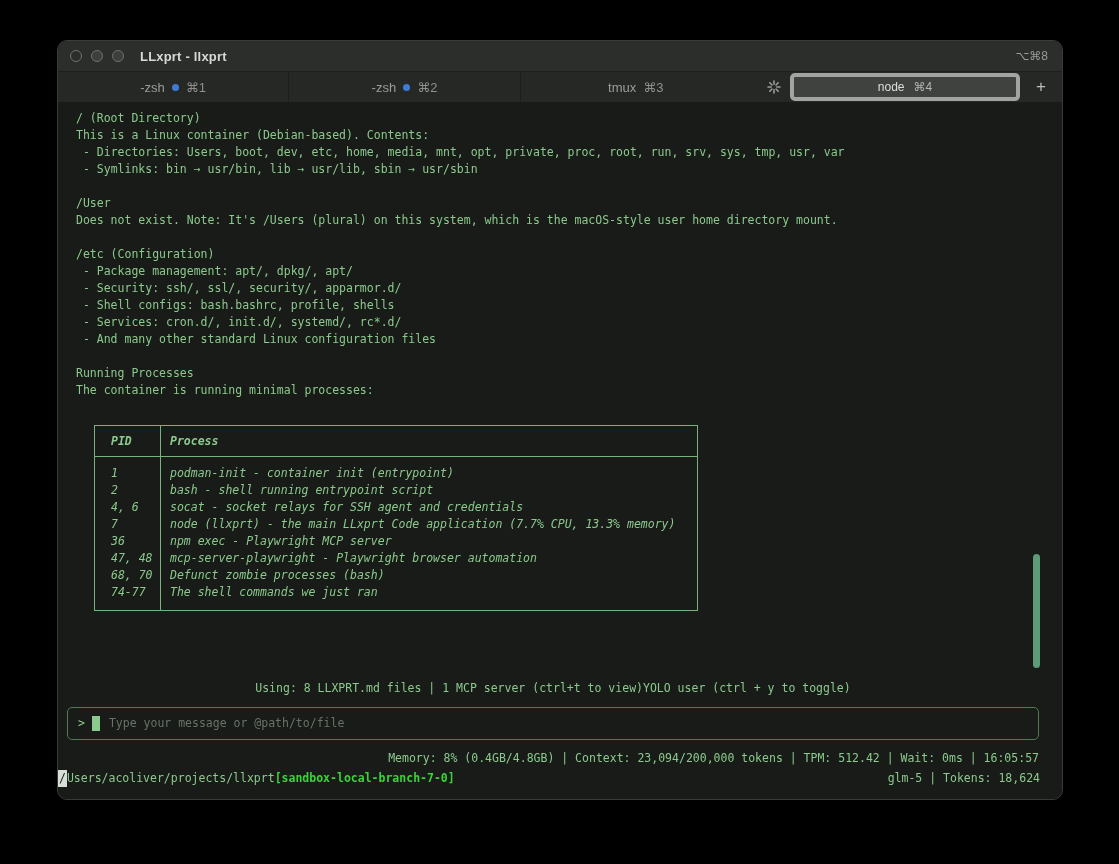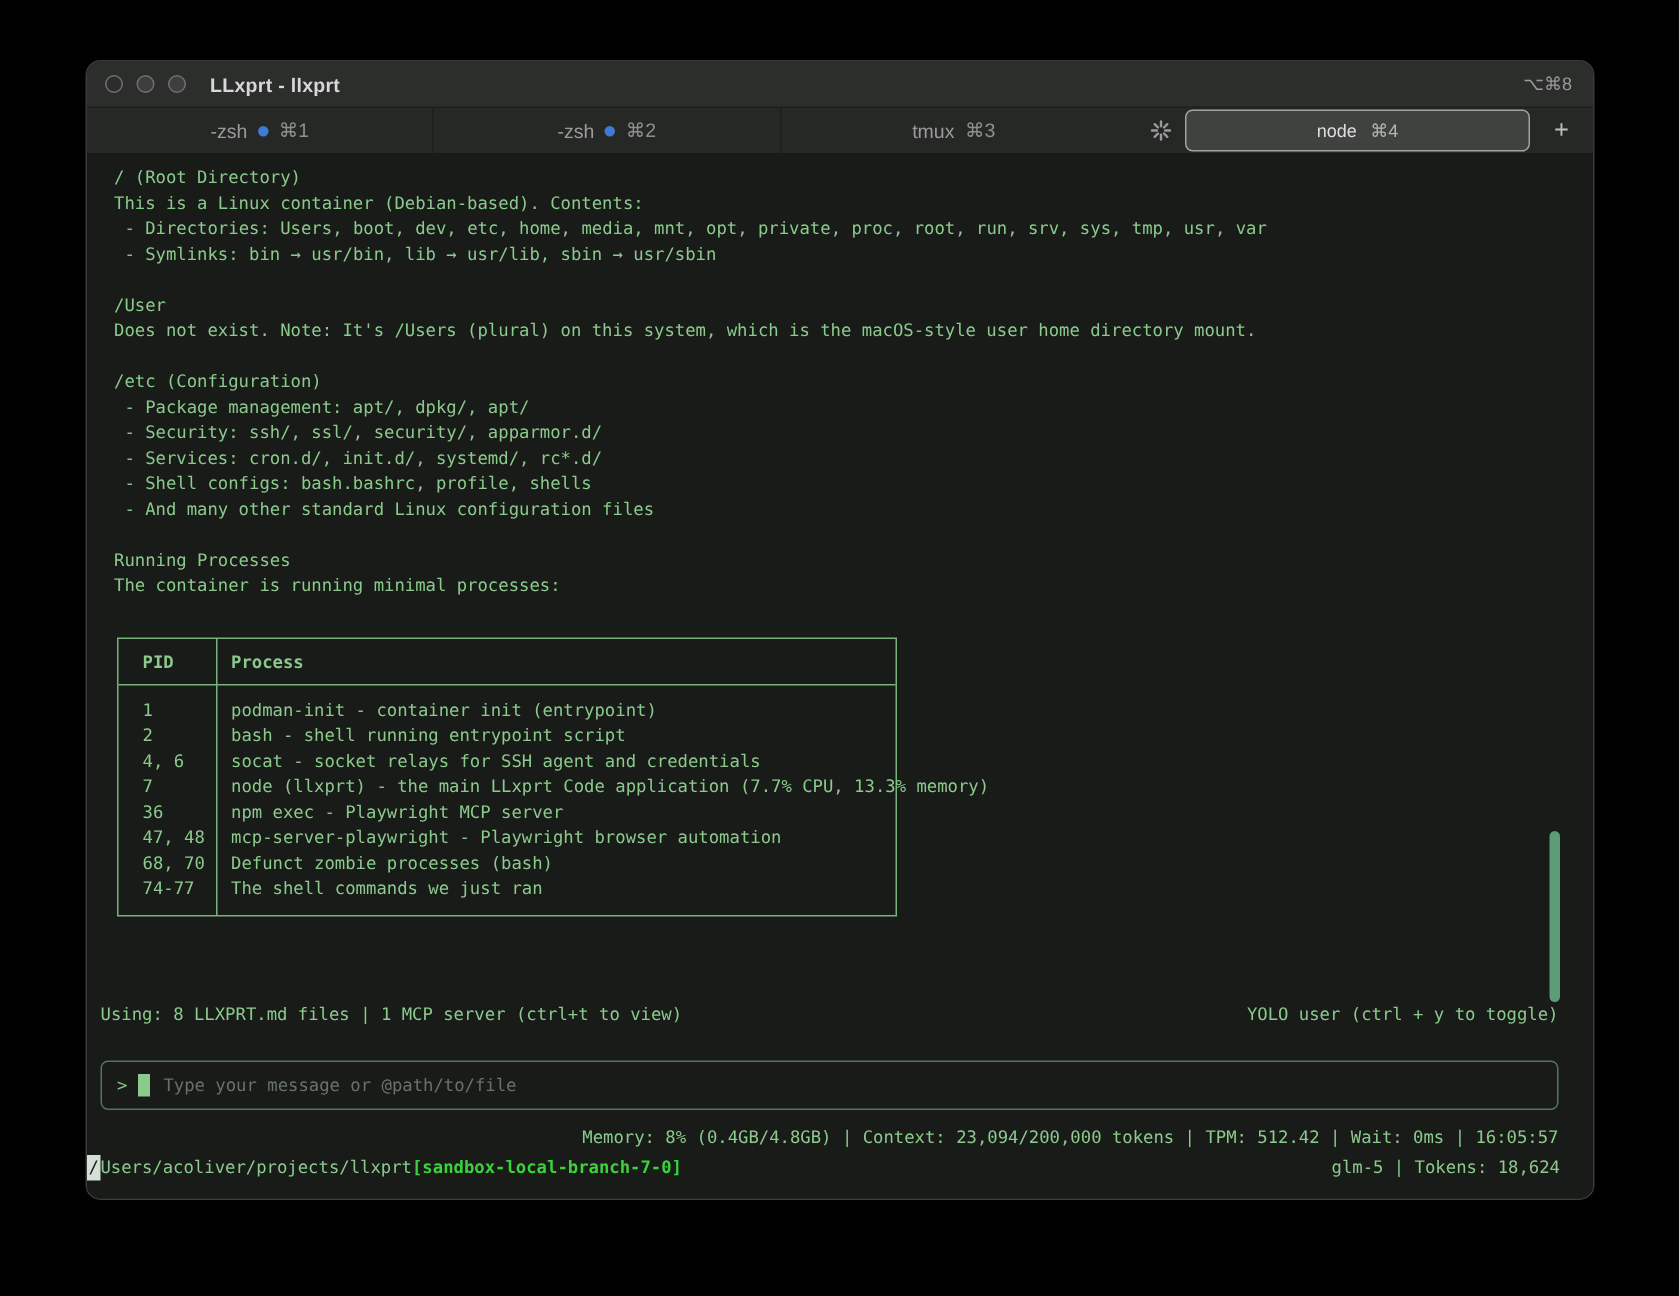--- a/index.html
+++ b/index.html
@@ -31,56 +31,56 @@
     font-family:"Liberation Sans","DejaVu Sans",sans-serif;
   }
   .tab {
     flex:1; height:100%; display:flex; align-items:center; justify-content:center; gap:7px;
     border-right:1px solid #1d1f1d; font-size:13px; color:#9b9b9b; cursor:default;
   }
   .dot { width:7px; height:7px; border-radius:50%; background:var(--blue-dot,#3e7bd6); }
   .tab-shortcut { color:#8f8f8f; }
   .spinner-wrap { margin:0 9px 0 16px; display:flex; align-items:center; }
   .tab-active {
-    width:230px; height:28px; background:#3f423f; border:1px solid #a3a3a3; border-radius:5px;
+    width:230px; height:28px; background:#3f423f; border:4px solid #a3a3a3; border-radius:5px;
     display:flex; align-items:center; justify-content:center; gap:9px;
     font-size:12px; color:#dedede;
   }
   .tab-active .tab-shortcut { color:#b5b5b5; }
   .plus-btn {
     width:26px; height:26px; margin-left:8px; display:flex; align-items:center; justify-content:center;
     color:#bdbdbd; font-size:17px; border-radius:50%;
   }
 
   
   .term {
     position:absolute; top:61px; bottom:0; left:0; right:0;
     background:var(--bg-terminal,#181b18);
     color:var(--text-green,#8bc98c); font-size:11.5px; line-height:17px;
   }
   .scrollback { padding:8px 24px 0 18px; }
   .tline { white-space:pre; min-height:17px; }
   .b { font-weight:normal; }
 
-  .ptable { position:relative; width:520px; margin:26px 0 0 2px; border:1px solid var(--border-green,#79b37b); }
+  .ptable { position:relative; width:604px; margin:26px 0 0 18px; border:1px solid var(--border-green,#79b37b);font-style:italic; }
   .ptable::after { content:""; position:absolute; left:65px; top:0; bottom:0; width:1px; background:var(--border-green,#79b37b); }
   .pt-header { display:flex; height:31px; align-items:center; border-bottom:1px solid var(--border-green,#79b37b); font-weight:bold; }
   .col-pid { width:65px; flex-shrink:0; padding-left:16px; white-space:pre; }
   .col-proc { flex:1; padding-left:10px; white-space:pre; }
   .pt-body { padding:8px 0 9px; }
   .trow { display:flex; line-height:17px; }
 
   .scroll-thumb {
     position:absolute; right:22px; top:513px; width:7px; height:114px;
     background:var(--scrollbar,#5e9b78); border-radius:4px;
   }
 
   
   .bottom-ui { position:absolute; left:0; right:0; bottom:12px; }
-  .status-row { display:flex; justify-content:space-between; padding:0 23px 0 9px; margin-bottom:22px; }
+  .status-row { display:flex; justify-content:center; padding:0 23px 0 9px; margin-bottom:10px; }
   .input-box {
     margin:0 23px 0 9px; height:33px; border:1px solid var(--input-border,#4f7a52); border-radius:5px;
     display:flex; align-items:center; padding:0 10px;
   }
   .prompt { margin-right:7px; }
   .cursor-block { width:8px; height:15px; background:var(--text-green,#8bc98c); margin-right:9px; }
   .placeholder { color:var(--dim-placeholder,#687368); }
   .stats-row { text-align:right; padding:0 23px; margin-top:10px; }
   .footer-row { display:flex; justify-content:space-between; margin-top:3px; padding:0 22px 0 0; }
   .footer-left { display:flex; align-items:center; white-space:pre; }
@@ -145,22 +145,22 @@
           <div class="tline"><span>This is a Linux container (Debian-based). Contents:</span></div>
           <div class="tline"><span> - </span><span class="b">Directories</span><span>: Users, boot, dev, etc, home, media, mnt, opt, private, proc, root, run, srv, sys, tmp, usr, var</span></div>
           <div class="tline"><span> - </span><span class="b">Symlinks</span><span>: bin → usr/bin, lib → usr/lib, sbin → usr/sbin</span></div>
           <div class="tline"></div>
           <div class="tline"><span class="b">/User</span></div>
           <div class="tline"><span>Does not exist. Note: It's /Users (plural) on this system, which is the macOS-style user home directory mount.</span></div>
           <div class="tline"></div>
           <div class="tline"><span class="b">/etc (Configuration)</span></div>
           <div class="tline"><span> - Package management: apt/, dpkg/, apt/</span></div>
           <div class="tline"><span> - Security: ssh/, ssl/, security/, apparmor.d/</span></div>
+          <div class="tline"><span> - Shell configs: bash.bashrc, profile, shells</span></div>
           <div class="tline"><span> - Services: cron.d/, init.d/, systemd/, rc*.d/</span></div>
-          <div class="tline"><span> - Shell configs: bash.bashrc, profile, shells</span></div>
           <div class="tline"><span> - And many other standard Linux configuration files</span></div>
           <div class="tline"></div>
           <div class="tline"><span class="b">Running Processes</span></div>
           <div class="tline"><span>The container is running minimal processes:</span></div>
         </div>
 
       <div class="ptable">
         <div class="pt-header">
           <span class="col-pid">PID</span>
           <span class="col-proc">Process</span>

